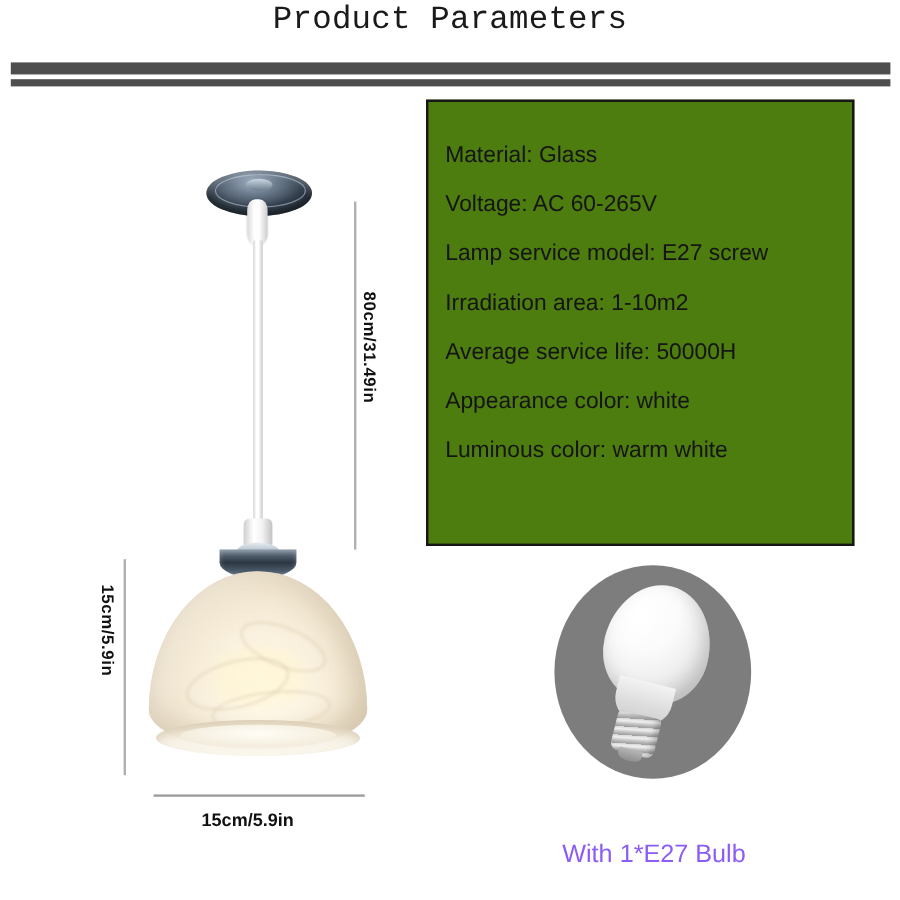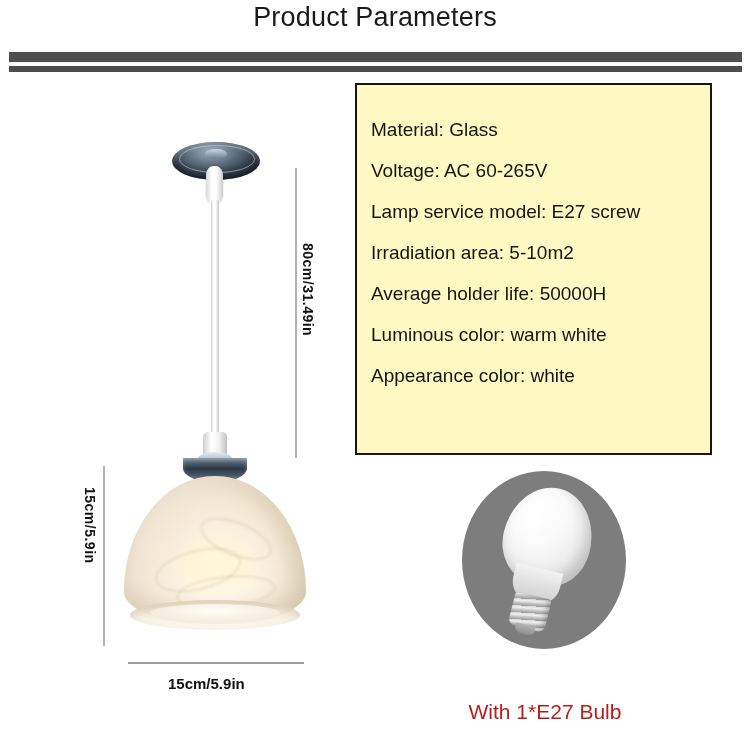--- a/index.html
+++ b/index.html
@@ -21,20 +21,21 @@
   .title {
     position: absolute;
     top: 2px;
     left: 0;
     width: 750px;
     text-align: center;
     font-size: 27px;
     font-weight: 400;
     letter-spacing: 0.2px;
     color: #1a1a1a;
+    font-family: Liberation Mono, monospace;
   }
 
   
   .bar-thick {
     position: absolute;
     left: 9px;
     top: 52px;
     width: 733px;
     height: 10px;
     background: #4e4e4e;
@@ -50,21 +51,21 @@
   }
 
   
   .spec-box {
     position: absolute;
     left: 355px;
     top: 83px;
     width: 357px;
     height: 372px;
     border: 2px solid #161616;
-    background: #fef9c3;
+    background: #4d7c0f;
     box-sizing: border-box;
   }
   .spec-list {
     list-style: none;
     margin: 0;
     padding: 24px 0 0 14px;
   }
   .spec-list li {
     font-size: 19px;
     line-height: 41px;
@@ -302,42 +303,42 @@
     background: linear-gradient(180deg, #b5b5b5, #8d8d8d);
   }
 
   .bulb-caption {
     position: absolute;
     left: 395px;
     top: 700px;
     width: 300px;
     text-align: center;
     font-size: 21px;
-    color: #b91c1c;
+    color: #8b5cf6;
   }
 </style>
 </head>
 <body>
 
 <div id="page">
 
   <div class="title">Product Parameters</div>
 
   <div class="bar-thick"></div>
   <div class="bar-thin"></div>
 
   <div class="spec-box">
     <ul class="spec-list">
       <li>Material: Glass</li>
       <li>Voltage: AC 60-265V</li>
       <li>Lamp service model: E27 screw</li>
-      <li>Irradiation area: 5-10m2</li>
-      <li>Average holder life: 50000H</li>
+      <li>Irradiation area: 1-10m2</li>
+      <li>Average service life: 50000H</li>
+      <li>Appearance color: white</li>
       <li>Luminous color: warm white</li>
-      <li>Appearance color: white</li>
     </ul>
   </div>
 
   <div class="lamp">
 
     <div class="canopy">
       <div class="disc"></div>
       <div class="ring"></div>
       <div class="hub"></div>
     </div>

